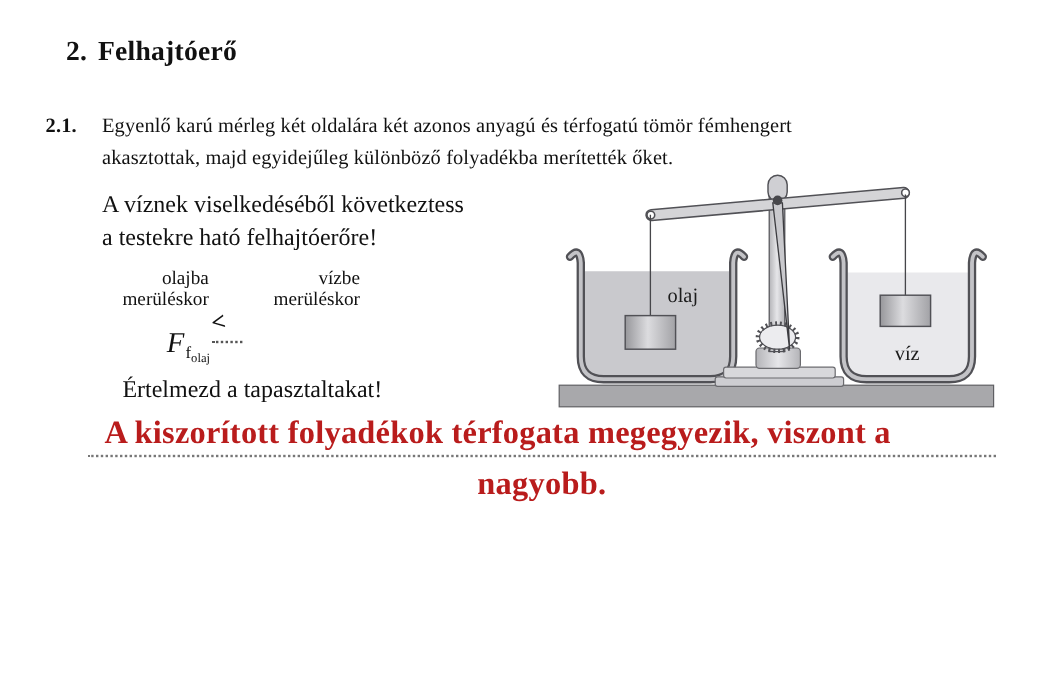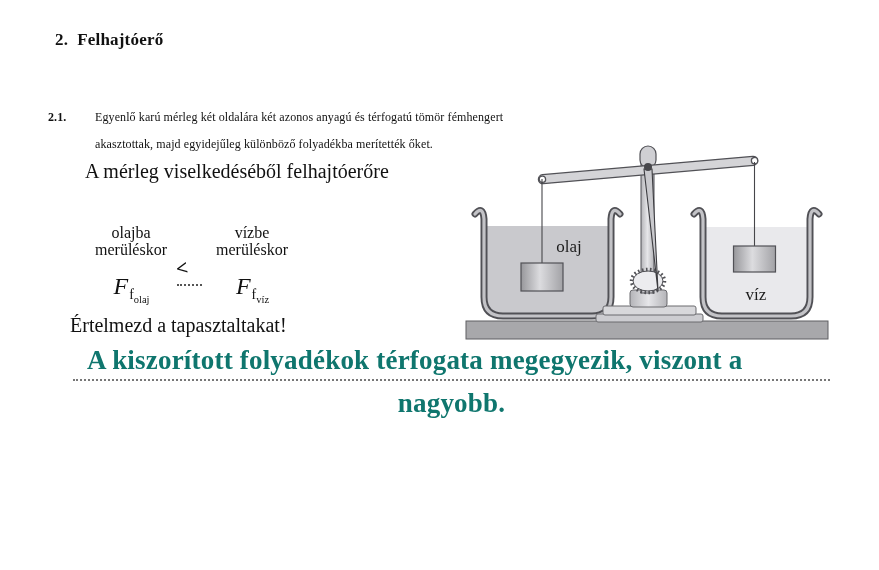--- a/index.html
+++ b/index.html
@@ -1,40 +1,40 @@
 <!DOCTYPE html>
 <html><head>
 <meta charset="utf-8">
 <style>
   html,body{margin:0;padding:0;background:#fff;}
   body{width:879px;height:570px;font-family:"Liberation Serif",serif;color:#111;}
   .page{position:relative;width:879px;height:570px;overflow:hidden;background:#fff;}
 
-  .title{position:absolute;left:55px;top:30px;font-size:17px;font-weight:bold;letter-spacing:.2px;}
+  .title{position:absolute;left:55px;top:30px;font-size:23px;font-weight:bold;letter-spacing:.2px;}
   .title .num{display:inline-block;margin-right:9px;}
 
-  .exercise{position:absolute;left:48px;top:92px;width:820px;font-size:12px;line-height:26.5px;letter-spacing:.1px;margin-top:12px;}
+  .exercise{position:absolute;left:38px;top:92px;width:820px;font-size:17px;line-height:26.5px;letter-spacing:.1px;}
   .exercise .num{display:inline-block;width:47px;font-weight:bold;}
   .exercise .cont{display:inline-block;margin-left:47px;}
 
   .instruction{position:absolute;left:85px;top:158px;font-size:20px;line-height:27px;}
 
   .comparison{position:absolute;left:88px;top:224px;display:grid;grid-template-columns:86px 30px 96px;
-              text-align:center;font-size:16px;line-height:17px;}
+              text-align:right;font-size:16px;line-height:17px;}
   .comparison .force{margin-top:20px;font-size:24px;white-space:nowrap;}
   .force .base{font-style:italic;}
   .force .sub{font-size:14px;position:relative;top:5px;left:1px;}
   .force .subsub{font-size:10.5px;position:relative;top:9px;left:1px;}
   .relcell{position:relative;margin-top:6px;height:32px;}
   .lt{position:absolute;left:2px;top:-4px;font-size:21px;font-weight:bold;transform:rotate(-10deg);}
   .blank-dots{position:absolute;left:3px;top:20px;width:25px;border-bottom:2px dotted #555;height:0;}
 
-  .prompt{position:absolute;left:70px;top:314px;font-size:20px;}
+  .prompt{position:absolute;left:102px;top:314px;font-size:20px;}
 
-  .answer{position:absolute;left:73px;top:342px;width:757px;font-weight:bold;font-size:27px;color:#0f766e;letter-spacing:.2px;}
+  .answer{position:absolute;left:73px;top:342px;width:757px;font-weight:bold;font-size:27px;color:#b91c1c;letter-spacing:.2px;}
   .answer .line{height:37px;line-height:37px;border-bottom:2px dotted #777;white-space:nowrap;overflow:visible;}
   .answer .line.first{padding-left:14px;}
   .answer .line.last{border-bottom:none;height:auto;padding-top:4px;text-align:center;}
 
   .figwrap{position:absolute;left:455px;top:140px;width:412px;height:205px;}
   .figwrap svg{display:block;}
   .figwrap text{font-family:"Liberation Serif",serif;}
   .wall-outer{fill:none;stroke:#515156;stroke-width:7;stroke-linecap:round;}
   .wall-inner{fill:none;stroke:#c3c3c7;stroke-width:3.2;stroke-linecap:round;}
 </style>
@@ -46,43 +46,41 @@
   <div class="title">
     <span class="num">2.</span><span>Felhajtóerő</span>
   </div>
 
   <div class="exercise">
     <span class="num">2.1.</span><span>Egyenlő karú mérleg két oldalára két azonos anyagú és térfogatú tömör fémhengert</span><br>
     <span class="cont">akasztottak, majd egyidejűleg különböző folyadékba merítették őket.</span>
   </div>
 
   <div class="instruction">
-    <div>A mérleg viselkedéséből felhajtóerőre</div>
+    <div>A víznek viselkedéséből következtess</div>
+    <div>a testekre ható felhajtóerőre!</div>
   </div>
 
   <div class="comparison">
     <div class="cond">
       <div>olajba</div>
       <div>merüléskor</div>
     </div>
     <div></div>
     <div class="cond">
       <div>vízbe</div>
       <div>merüléskor</div>
     </div>
 
     <div class="force">
       <span class="base">F</span><span class="sub">f</span><span class="subsub">olaj</span>
     </div>
     <div class="relcell">
       <span class="lt">&lt;</span>
       <span class="blank-dots"></span>
-    </div>
-    <div class="force">
-      <span class="base">F</span><span class="sub">f</span><span class="subsub">víz</span>
     </div>
   </div>
 
   <div class="prompt">Értelmezd a tapasztaltakat!</div>
 
   <div class="answer">
     <div class="line first">A kiszorított folyadékok térfogata megegyezik, viszont a</div>
     <div class="line last">nagyobb.</div>
   </div>
 

